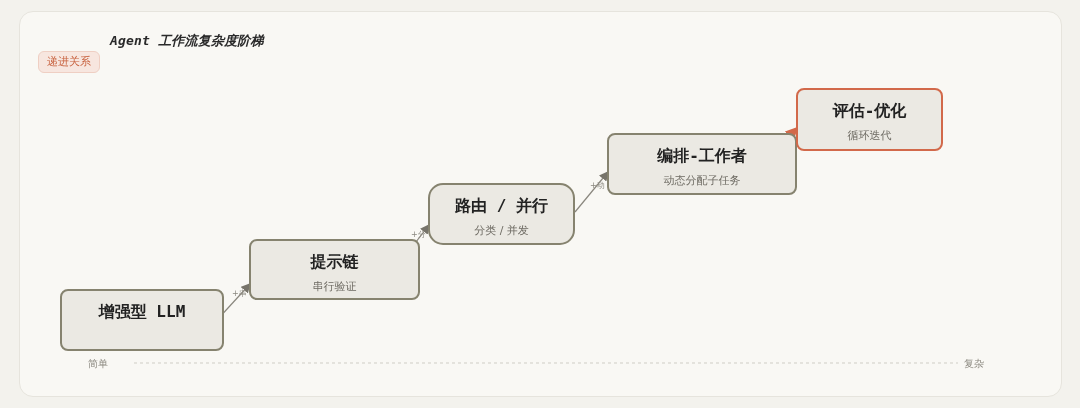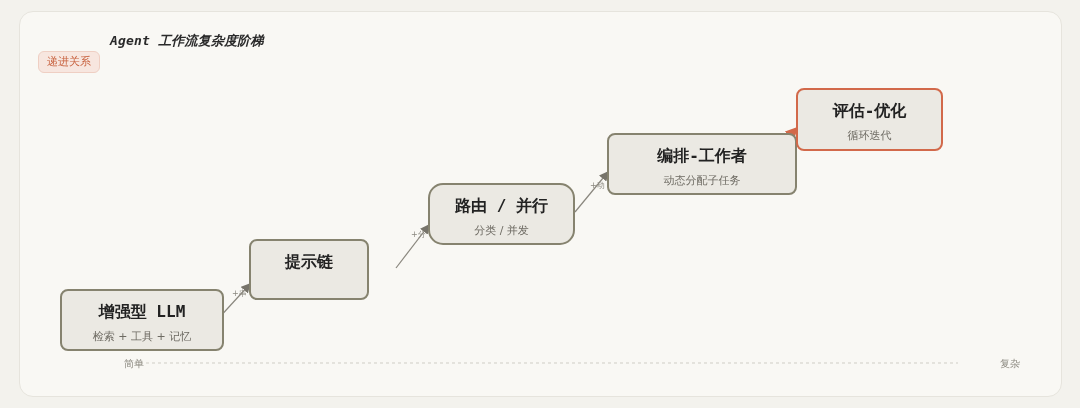--- a/index.html
+++ b/index.html
@@ -6,21 +6,21 @@
   body{width:1080px;height:408px;background:#f3f2ed;position:relative;overflow:hidden;font-family:"DejaVu Sans",sans-serif;}
   .card{position:absolute;left:19px;top:11px;width:1043px;height:386px;background:#f9f8f4;border:1px solid #e6e4dd;border-radius:14px;box-sizing:border-box;}
   .badge{position:absolute;left:38px;top:31px;height:20px;padding:0 8px;line-height:20px;font-size:11px;color:#c8623f;background:#f7e6df;border:1px solid #efcfc3;border-radius:6px;margin-top:20px;}
   .title{position:absolute;left:110px;top:32px;font-size:13px;font-weight:bold;color:#2a2a2a;font-family:"DejaVu Sans Mono","Liberation Mono",monospace;letter-spacing:0.2px;font-style:italic;}
   .node{position:absolute;background:#ebe9e3;border:2px solid #86836f;border-radius:8px;box-sizing:border-box;text-align:center;}
   .node.hl{border-color:#d2694a;}
   .node .nt{font-size:16px;font-weight:bold;color:#222;margin-top:11px;font-family:"DejaVu Sans Mono","DejaVu Sans",monospace;}
   .node .ns{font-size:11px;color:#6d6a62;margin-top:6px;}
   svg.lines{position:absolute;left:0;top:0;}
   .elabel{position:absolute;font-size:8px;color:#8a877e;}
-  .axis{position:absolute;font-size:10px;color:#8a877e;margin-left:36px;}
+  .axis{position:absolute;font-size:10px;color:#8a877e;}
 </style>
 </head>
 <body>
 
 <div class="card"></div>
 
 <div class="badge">递进关系</div>
 <div class="title">Agent 工作流复杂度阶梯</div>
 
 <svg class="lines" width="1080" height="408">
@@ -39,24 +39,24 @@
   <line x1="134" y1="363" x2="958" y2="363" stroke="#cfcdc5" stroke-width="1" stroke-dasharray="3,3"></line>
 </svg>
 
 <div class="elabel" style="left:232px;top:288px;">+串</div>
 <div class="elabel" style="left:411px;top:229px;">+分</div>
 <div class="elabel" style="left:590px;top:180px;">+动</div>
 <div class="elabel" style="left:780px;top:137px;">+迭</div>
 
 <div class="node" style="left:60px;top:289px;width:164px;height:62px;">
   <div class="nt">增强型 LLM</div>
-  <div class="ns">检索 + 工具 + 记忆</div>
 </div>
-<div class="node" style="left:249px;top:239px;width:120px;height:61px;">
+<div class="node" style="left:249px;top:239px;width:171px;height:61px;">
   <div class="nt">提示链</div>
+  <div class="ns">串行验证</div>
 </div>
 <div class="node" style="left:428px;top:183px;width:147px;height:62px;border-radius:15px;">
   <div class="nt">路由 / 并行</div>
   <div class="ns">分类 / 并发</div>
 </div>
 <div class="node" style="left:607px;top:133px;width:190px;height:62px;">
   <div class="nt">编排-工作者</div>
   <div class="ns">动态分配子任务</div>
 </div>
 <div class="node hl" style="left:796px;top:88px;width:147px;height:63px;">

